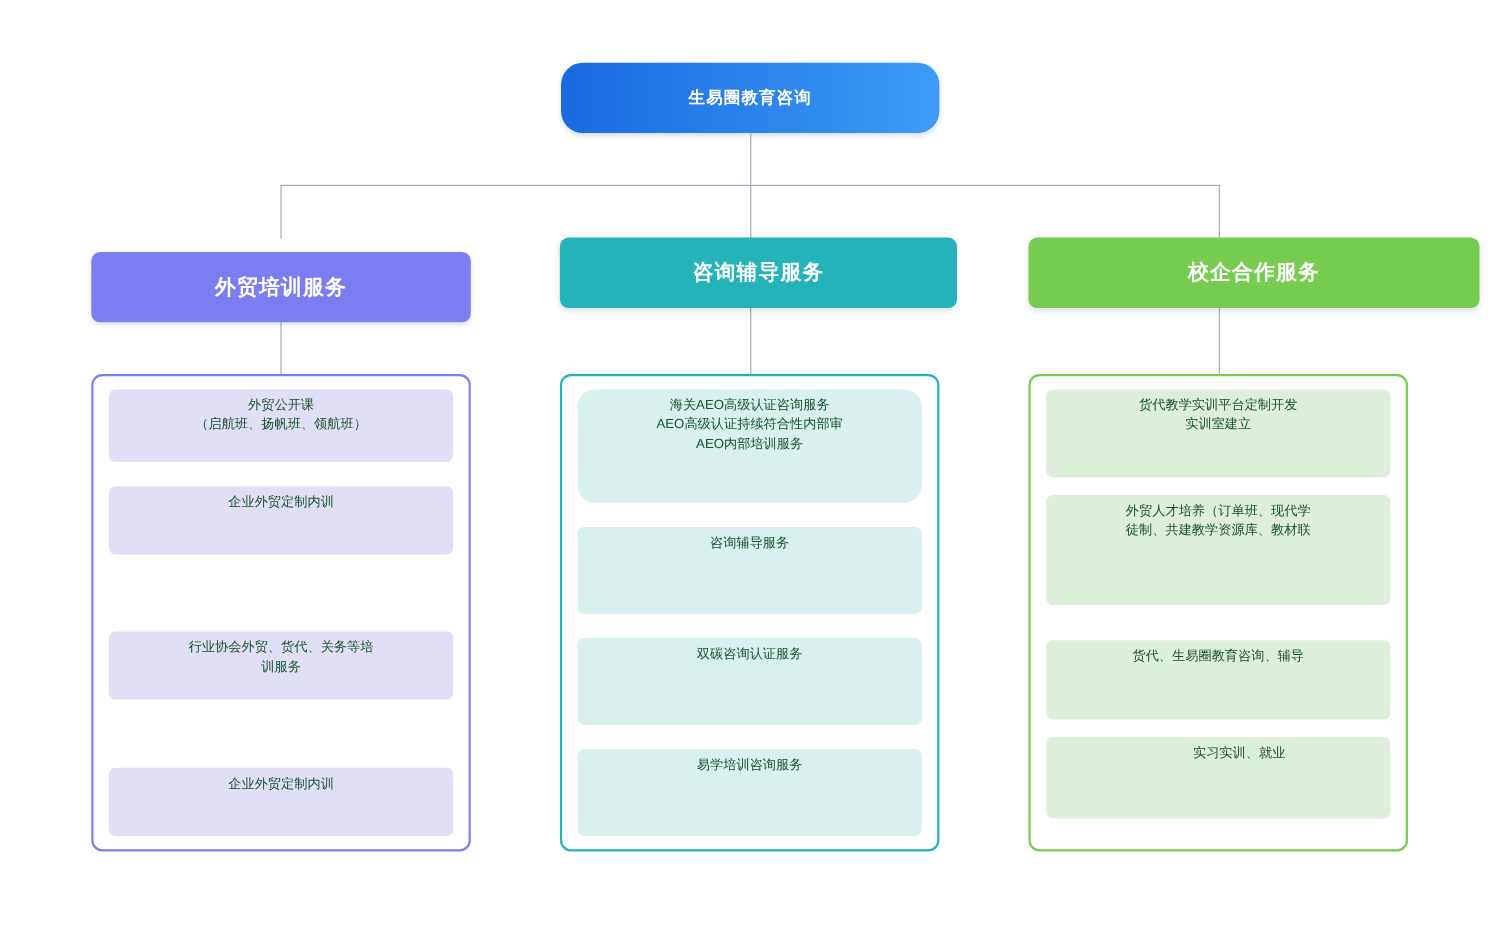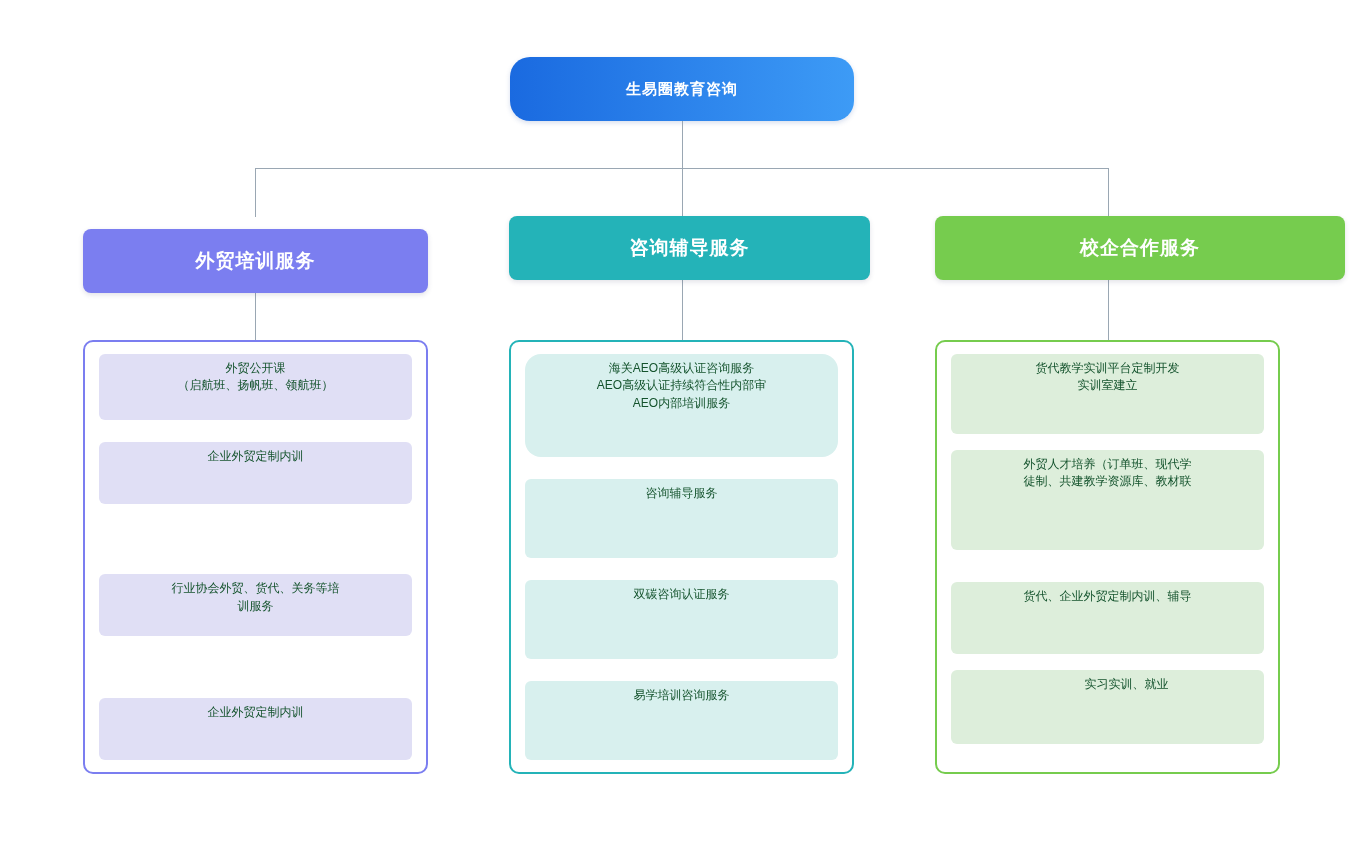--- a/index.html
+++ b/index.html
@@ -195,21 +195,21 @@
         </div>
       </div>
     <div class="card c1">
         <div>
           <span class="line">外贸人才培养（订单班、现代学</span>
           <span class="line">徒制、共建教学资源库、教材联</span>
         </div>
       </div>
     <div class="card c2">
         <div>
-          <span class="line">货代、企业外贸定制内训、辅导</span>
+          <span class="line">货代、生易圈教育咨询、辅导</span>
         </div>
       </div>
     <div class="card c3">
         <div>
           <span class="line">实习实训、就业</span>
         </div>
       </div>
   </div>
 
 </div>

